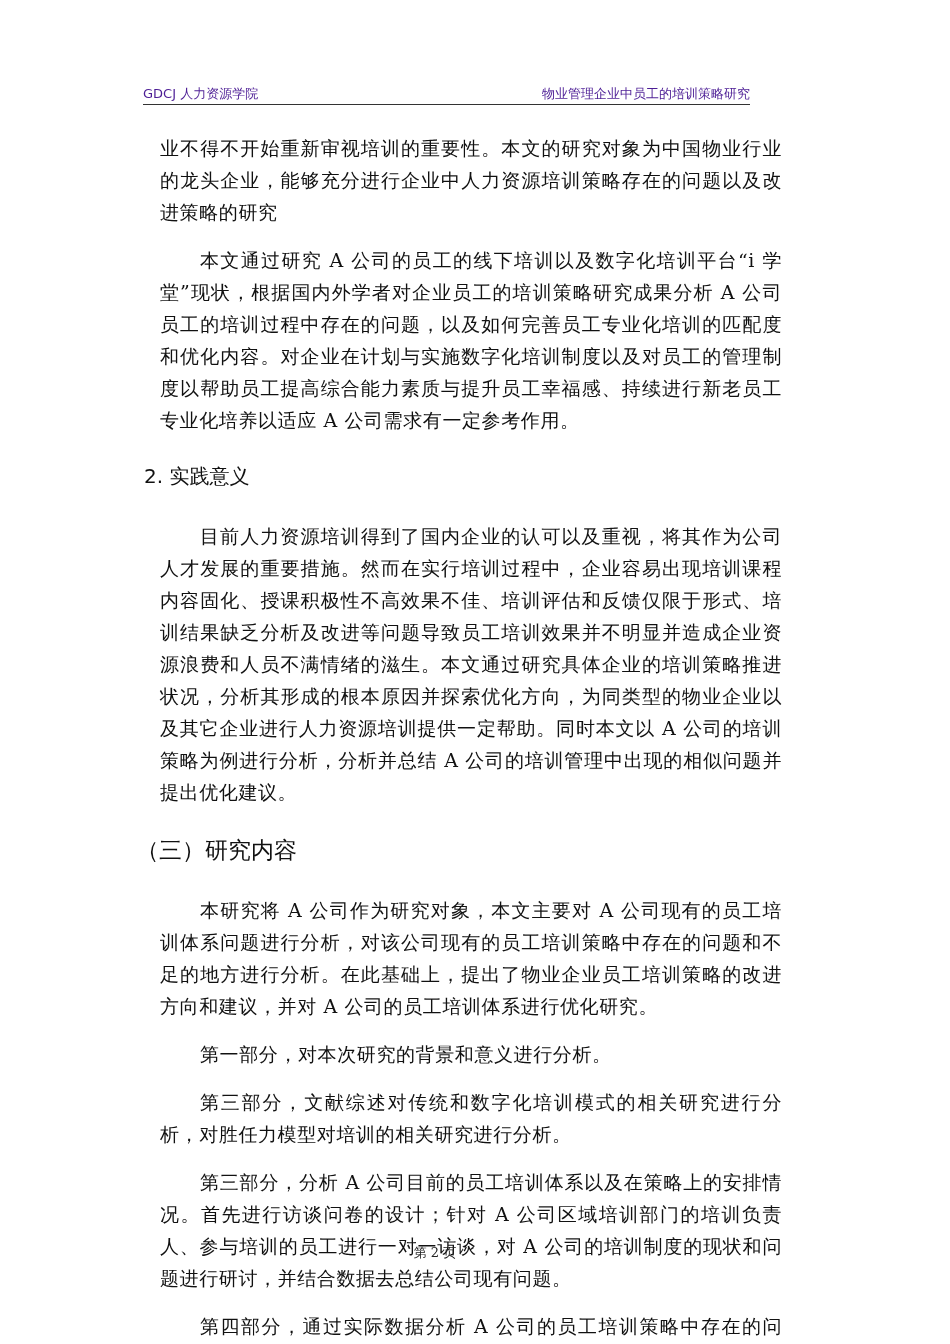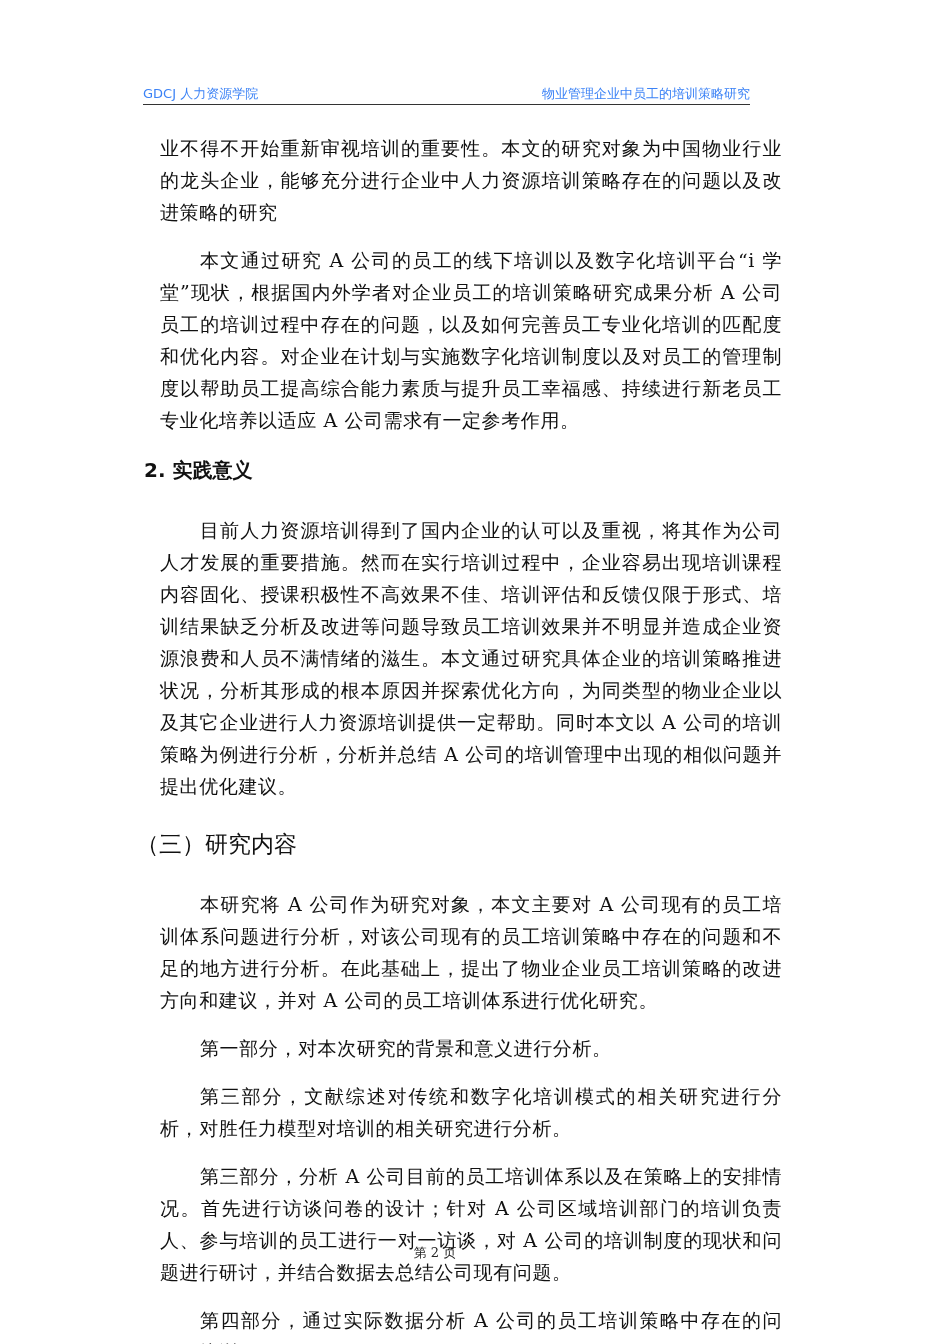--- a/index.html
+++ b/index.html
@@ -1,21 +1,21 @@
 <!DOCTYPE html>
 <html><head>
 <meta charset="utf-8">
 <style>
   html, body { margin: 0; padding: 0; background: #ffffff; }
   body { width: 950px; height: 1344px; position: relative; overflow: hidden;
          font-family: "DejaVu Serif", "Liberation Serif", serif; color: #111; }
   .page { position: absolute; left: 0; top: 0; width: 950px; height: 1344px; background: #fff; }
   .header { position: absolute; left: 143px; top: 86px; width: 607px; height: 18px;
             border-bottom: 1px solid #333; font-family: "DejaVu Sans", "Liberation Sans", sans-serif;
-            font-size: 13px; line-height: 16px; color: #3b82f6; }
+            font-size: 13px; line-height: 16px; color: #4c1d95; }
   .header .left { position: absolute; left: 0; top: 0; }
   .header .right { position: absolute; right: 0; top: 0; }
   .body { position: absolute; left: 144px; top: 116px; width: 654px; }
   .p { font-size: 19px; line-height: 32px; margin: 16px; letter-spacing: 0.6px; text-align: justify; }
   .p.indent { text-indent: 40px; }
   .h2 { font-family: "DejaVu Sans", "Liberation Sans", sans-serif; font-size: 20px; line-height: 32px;
         margin: 0; font-weight: normal; }
   .h1 { font-family: "DejaVu Sans", "Liberation Sans", sans-serif; font-size: 23px; line-height: 32px;
         margin: 0; font-weight: normal; margin-left: -8px; }
   .footer { position: absolute; left: 0; width: 870px; top: 1244px; text-align: center;
@@ -26,21 +26,21 @@
 
 <div class="page">
   <div class="header">
     <span class="left">GDCJ 人力资源学院</span>
     <span class="right">物业管理企业中员工的培训策略研究</span>
   </div>
 
   <div class="body">
     <p class="p">业不得不开始重新审视培训的重要性。本文的研究对象为中国物业行业的龙头企业，能够充分进行企业中人力资源培训策略存在的问题以及改进策略的研究</p>
     <p class="p indent">本文通过研究 A 公司的员工的线下培训以及数字化培训平台“i 学堂”现状，根据国内外学者对企业员工的培训策略研究成果分析 A 公司员工的培训过程中存在的问题，以及如何完善员工专业化培训的匹配度和优化内容。对企业在计划与实施数字化培训制度以及对员工的管理制度以帮助员工提高综合能力素质与提升员工幸福感、持续进行新老员工专业化培养以适应 A 公司需求有一定参考作用。</p>
-    <h3 class="h2" style="margin-top:18px;font-weight:bold;">2. 实践意义</h3>
+    <h3 class="h2" style="margin-top:24px;">2. 实践意义</h3>
     <p class="p indent" style="margin-top:28px;">目前人力资源培训得到了国内企业的认可以及重视，将其作为公司人才发展的重要措施。然而在实行培训过程中，企业容易出现培训课程内容固化、授课积极性不高效果不佳、培训评估和反馈仅限于形式、培训结果缺乏分析及改进等问题导致员工培训效果并不明显并造成企业资源浪费和人员不满情绪的滋生。本文通过研究具体企业的培训策略推进状况，分析其形成的根本原因并探索优化方向，为同类型的物业企业以及其它企业进行人力资源培训提供一定帮助。同时本文以 A 公司的培训策略为例进行分析，分析并总结 A 公司的培训管理中出现的相似问题并提出优化建议。</p>
     <h2 class="h1" style="margin-top:26px;">（三）研究内容</h2>
     <p class="p indent" style="margin-top:28px;">本研究将 A 公司作为研究对象，本文主要对 A 公司现有的员工培训体系问题进行分析，对该公司现有的员工培训策略中存在的问题和不足的地方进行分析。在此基础上，提出了物业企业员工培训策略的改进方向和建议，并对 A 公司的员工培训体系进行优化研究。</p>
     <p class="p indent">第一部分，对本次研究的背景和意义进行分析。</p>
     <p class="p indent">第三部分，文献综述对传统和数字化培训模式的相关研究进行分析，对胜任力模型对培训的相关研究进行分析。</p>
     <p class="p indent">第三部分，分析 A 公司目前的员工培训体系以及在策略上的安排情况。首先进行访谈问卷的设计；针对 A 公司区域培训部门的培训负责人、参与培训的员工进行一对一访谈，对 A 公司的培训制度的现状和问题进行研讨，并结合数据去总结公司现有问题。</p>
     <p class="p indent">第四部分，通过实际数据分析 A 公司的员工培训策略中存在的问题：培训</p>
   </div>
 
   <div class="footer">第 2 页</div>

